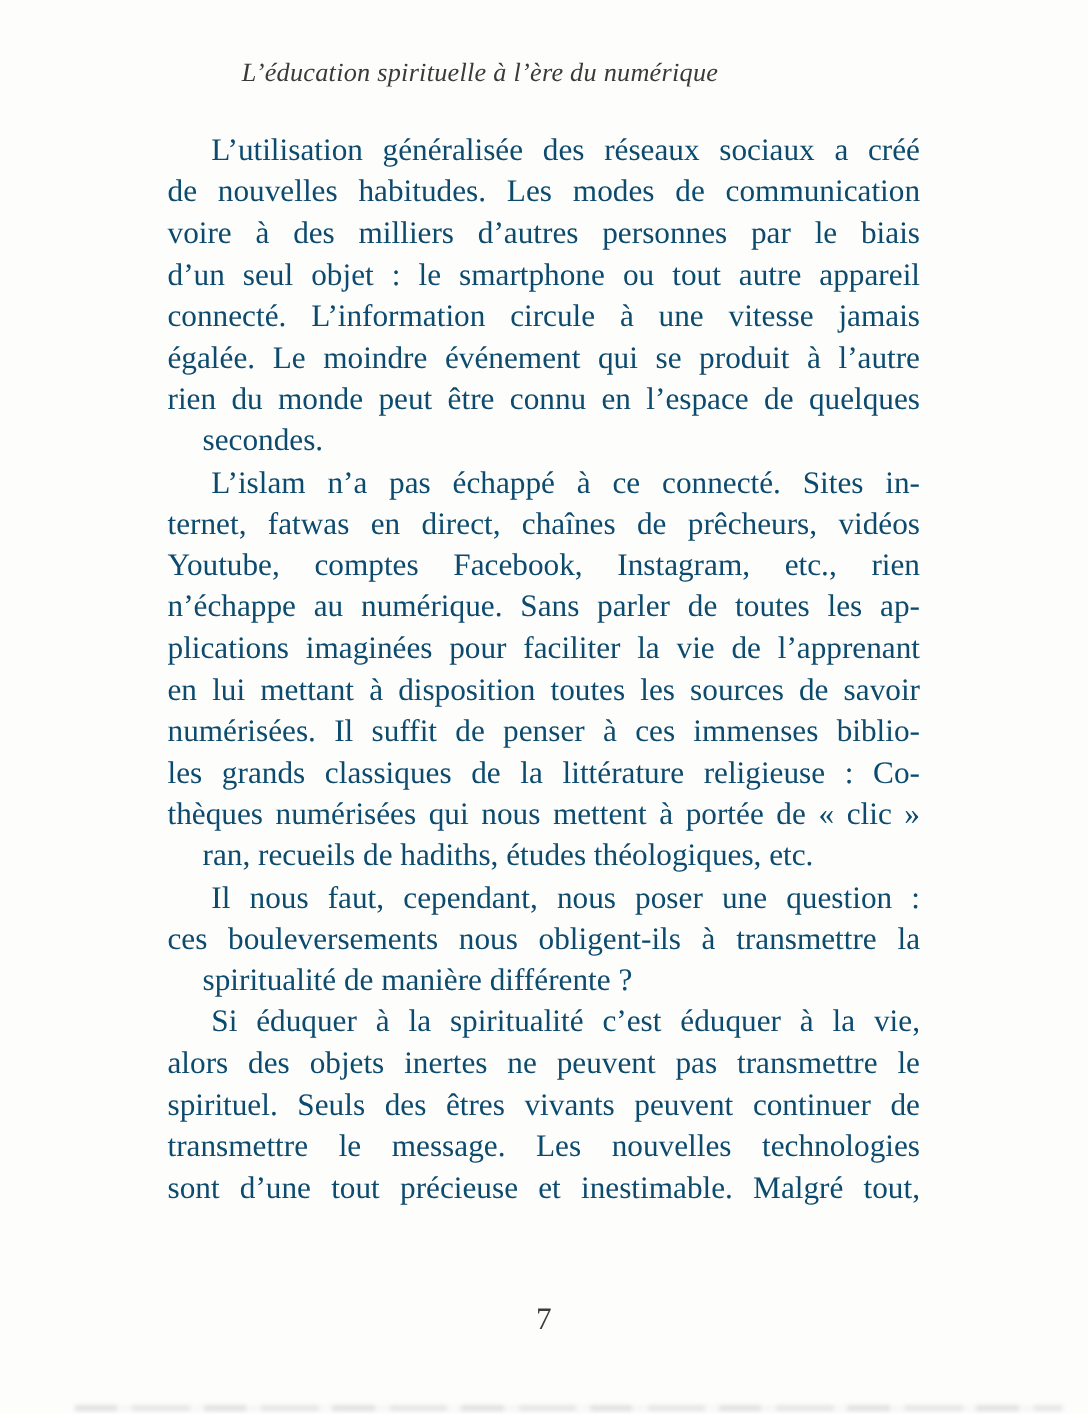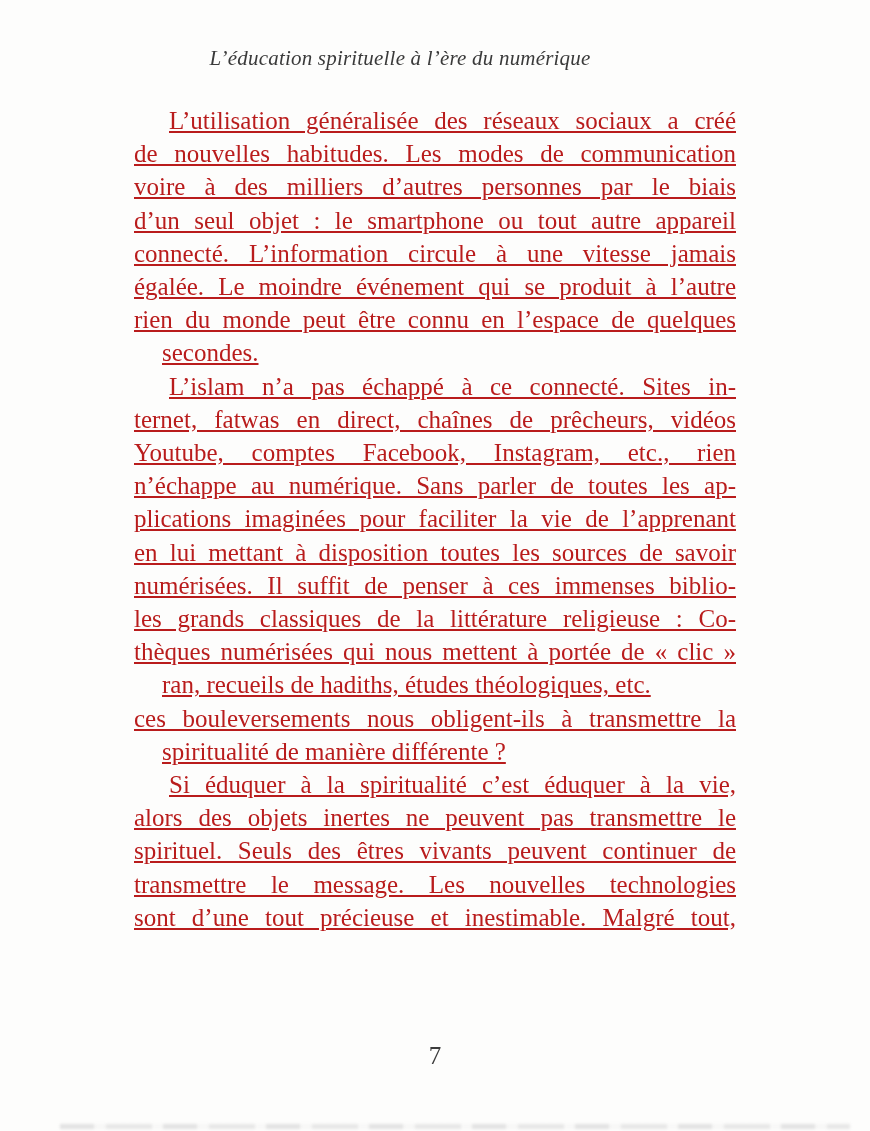--- a/index.html
+++ b/index.html
@@ -18,31 +18,29 @@
   .running-header {
     position: absolute;
     top: 46px;
     left: 0;
     width: 768px;
     text-align: center;
     font-style: italic;
     font-size: 21px;
     color: #3a3a3a;
     letter-spacing: 0.2px;
-    padding-left: 16px;
   }
   .page-body {
     position: absolute;
     top: 104px;
     left: 134px;
     width: 602px;
     font-size: 25px;
     line-height: 33.2px;
-    color: #b91c1c;
-    text-decoration: underline;
+    color: #0c4a6e;
   }
   .paragraph {
     margin: 0;
   }
   .line {
     text-align: justify;
     text-align-last: justify;
     white-space: normal;
   }
   .line.last {
@@ -99,20 +97,21 @@
       <div class="line">Youtube, comptes Facebook, Instagram, etc., rien</div>
       <div class="line">n’échappe au numérique. Sans parler de toutes les ap-</div>
       <div class="line">plications imaginées pour faciliter la vie de l’apprenant</div>
       <div class="line">en lui mettant à disposition toutes les sources de savoir</div>
       <div class="line">numérisées. Il suffit de penser à ces immenses biblio-</div>
       <div class="line">les grands classiques de la littérature religieuse : Co-</div>
       <div class="line">thèques numérisées qui nous mettent à portée de « clic »</div>
       <div class="line last">ran, recueils de hadiths, études théologiques, etc.</div>
     </div>
     <div class="paragraph">
+      <div class="line indent">Il nous faut, cependant, nous poser une question :</div>
       <div class="line">ces bouleversements nous obligent-ils à transmettre la</div>
       <div class="line last">spiritualité de manière différente ?</div>
     </div>
     <div class="paragraph">
       <div class="line indent">Si éduquer à la spiritualité c’est éduquer à la vie,</div>
       <div class="line">alors des objets inertes ne peuvent pas transmettre le</div>
       <div class="line">spirituel. Seuls des êtres vivants peuvent continuer de</div>
       <div class="line">transmettre le message. Les nouvelles technologies</div>
       <div class="line">sont d’une tout précieuse et inestimable. Malgré tout,</div>
     </div>

